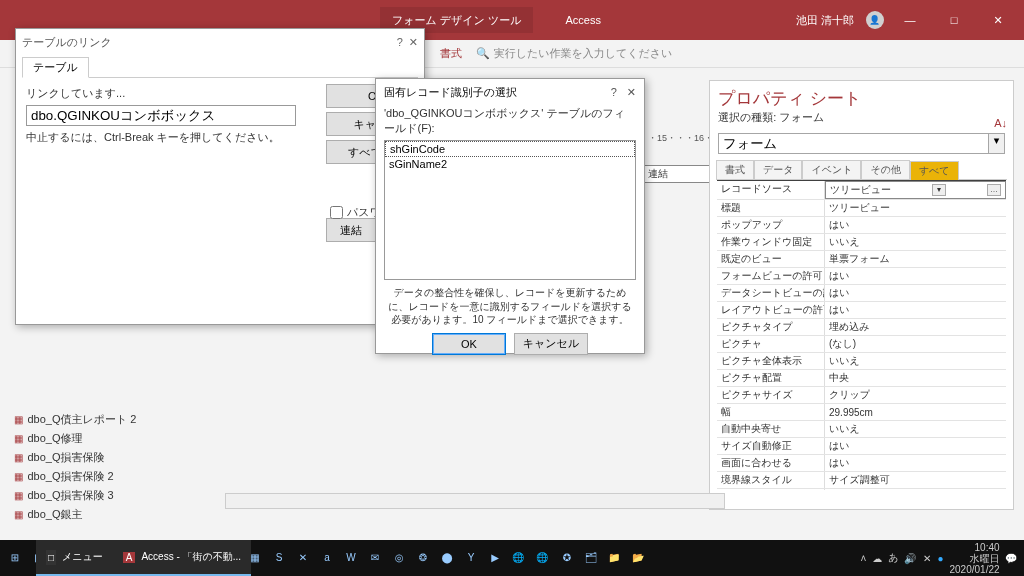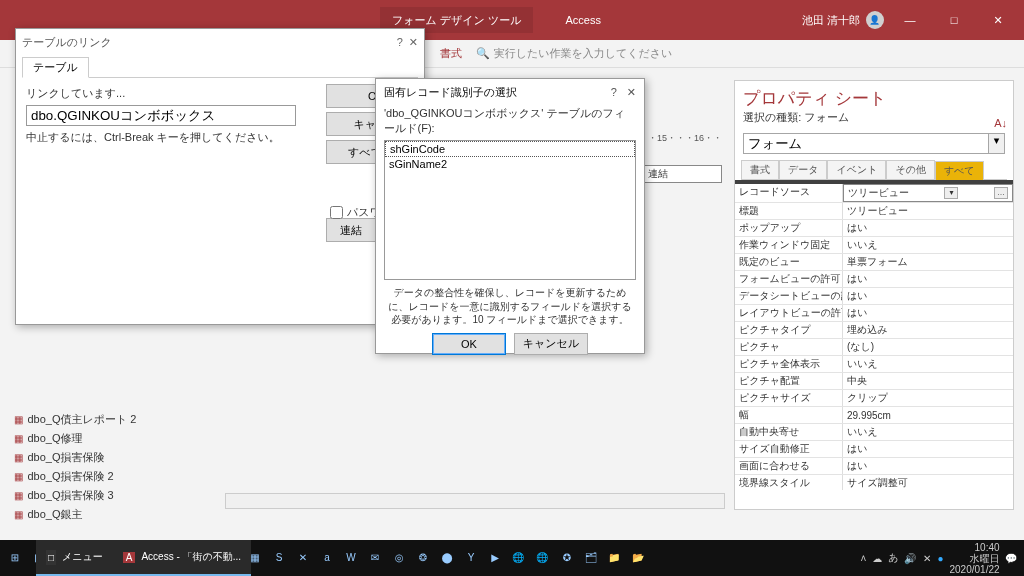--- a/index.html
+++ b/index.html
@@ -1,21 +1,21 @@
 <!DOCTYPE html>
 <html><head>
 <meta charset="utf-8">
 <style>
 * { margin:0; padding:0; box-sizing:border-box; font-family:"Meiryo UI","Yu Gothic UI",sans-serif; }
 body { width:1024px; height:576px; background:#f3f3f3; position:relative; overflow:hidden; font-size:11px; }
 .topbar { height:40px; background:#a4373a; color:#fff; display:flex; align-items:center; }
 .topbar .center { position:absolute; left:380px; display:flex; gap:20px; align-items:center; height:26px;}
 .topbar .center span { padding:0 12px; line-height:26px; }
 .topbar .right { position:absolute; right:8px; display:flex; align-items:center; gap:8px;}
-.topbar .right .user { display:flex; align-items:center; gap:6px;}
+.topbar .right .user { display:flex; align-items:center; gap:12px;}
 .topbar .right .avatar { width:18px;height:18px;border-radius:50%;background:#d0d0d0;color:#333;display:flex;align-items:center;justify-content:center;font-size:9px;}
 .winbtn{ width:36px;height:26px;display:flex;align-items:center;justify-content:center;}
 .ribbonrow{ height:28px; background:#f3f3f3; border-bottom:1px solid #ddd; display:flex; align-items:center; padding-left:440px; gap:14px; color:#333;}
 .ribbonrow .fmt{color:#a4373a;}
 .search{ color:#888; display:flex;align-items:center;gap:4px;}
 .navpane{ position:absolute; left:12px; top:410px; width:190px;}
 .navitem{ display:flex; align-items:center; gap:4px; padding:2px 2px; color:#333;}
 .navitem .ico{color:#a4373a;font-size:10px;}
 .dlg{ position:absolute; background:#fff; border:1px solid #999; box-shadow:2px 2px 8px rgba(0,0,0,.3);}
 #dlgLink{ left:15px; top:28px; width:410px; height:297px;}
@@ -35,31 +35,31 @@
 #dlgID .list .row{padding:1px 4px;}
 #dlgID .list .row.sel{border:1px dotted #555;}
 #dlgID .note{padding:6px 10px;font-size:10px;color:#333;text-align:center;line-height:1.35;}
 #dlgID .btns{display:flex;justify-content:center;gap:8px;padding:0 0 10px;}
 #dlgID button{width:74px;height:22px;border:1px solid #adadad;background:#e1e1e1;font-size:11px;}
 #dlgID button.pri{border:1px solid #0078d7;box-shadow:inset 0 0 0 1px #66aefb;}
 .chk{position:absolute;left:330px;top:205px;display:flex;align-items:center;gap:4px;color:#333;}
 .lnkbox{position:absolute;left:642px;top:165px;width:80px;height:18px;border:1px solid #888;background:#fff;}
 .lnklbl{position:absolute;left:648px;top:167px;color:#333;font-size:10px;}
 .rbits{position:absolute;left:648px;top:132px;font-size:9px;color:#555;}
-.propsheet{position:absolute; right:10px; top:80px; width:280px; bottom:66px; background:#fff; border:1px solid #ccc; overflow:hidden;}
+.propsheet{position:absolute; right:10px; top:80px; width:305px; bottom:66px; background:#fff; border:1px solid #ccc; overflow:hidden;}
 .propsheet .pt{color:#a4373a; font-size:17px; padding:6px 8px 0; display:flex;justify-content:space-between;}
 .propsheet .sub{padding:0 8px 6px; color:#333;}
 .propsheet .sortico{position:absolute;right:6px;top:36px;color:#a4373a;}
 .propsheet .typebox{margin:2px 8px; display:flex;}
 .propsheet .typebox input{flex:1;border:1px solid #a6a6a6;padding:2px 4px;}
 .propsheet .typebox .dd{width:16px;border:1px solid #a6a6a6;border-left:none;background:#f0f0f0;text-align:center;}
 .ptabs{display:flex; margin:6px 6px 0; border-bottom:1px solid #ccc; gap:0;}
 .ptabs .pt2{border:1px solid #ccc;border-bottom:none;padding:2px 8px;font-size:10px;color:#555;background:#f4f4f4;}
 .ptabs .pt2.act{background:#eab308;position:relative;top:1px;}
-.pgrid{overflow:auto; height:calc(100% - 118px); border-top:4px solid #404040; margin:0 0;}
+.pgrid{overflow:auto; height:calc(100% - 118px); border-top:1px solid #404040; margin:0 7px;}
 .pr{display:flex; border-bottom:1px solid #e3e3e3; font-size:10px;}
 .pr .k{width:108px; padding:1px 4px; border-right:1px solid #ddd; color:#333; white-space:nowrap;overflow:hidden;}
 .pr .v{flex:1; padding:1px 4px; color:#333; display:flex; align-items:center;}
 .pr.first .v{border:1px solid #888;}
 .elip{width:14px;border:1px solid #aaa;background:#eee;text-align:center;margin-left:auto;height:12px;font-size:8px;line-height:10px;}
 .taskbar{position:absolute;left:0;bottom:0;height:36px;width:100%;background:#111;display:flex;align-items:center;color:#fff;font-size:10px;}
 .taskbar .apps{display:flex;align-items:center;gap:2px;padding-left:4px;}
 .taskbar .apps .tb{width:22px;height:22px;display:flex;align-items:center;justify-content:center;color:#9cf;border-bottom:2px solid transparent;}
 .taskbar .tbrun{position:absolute;left:36px;bottom:0;display:flex;height:36px;}
 .taskbar .tbrun .task{background:#2a2a2a;display:flex;align-items:center;padding:0 10px;gap:6px;border-bottom:2px solid #76b9ed;}

